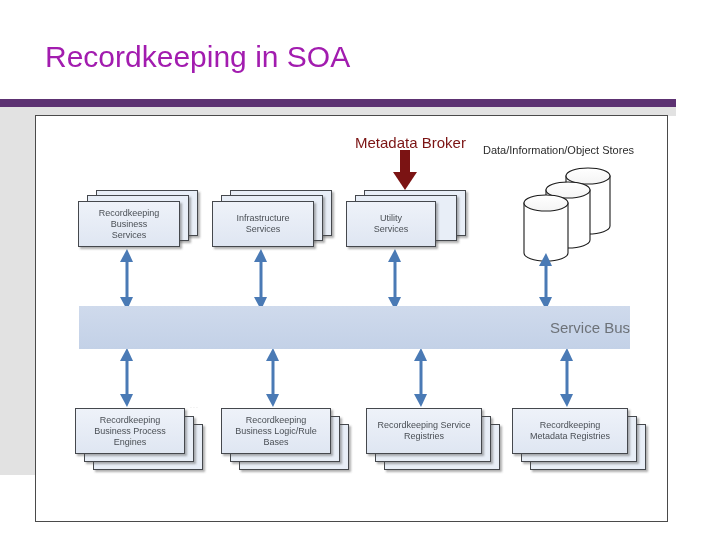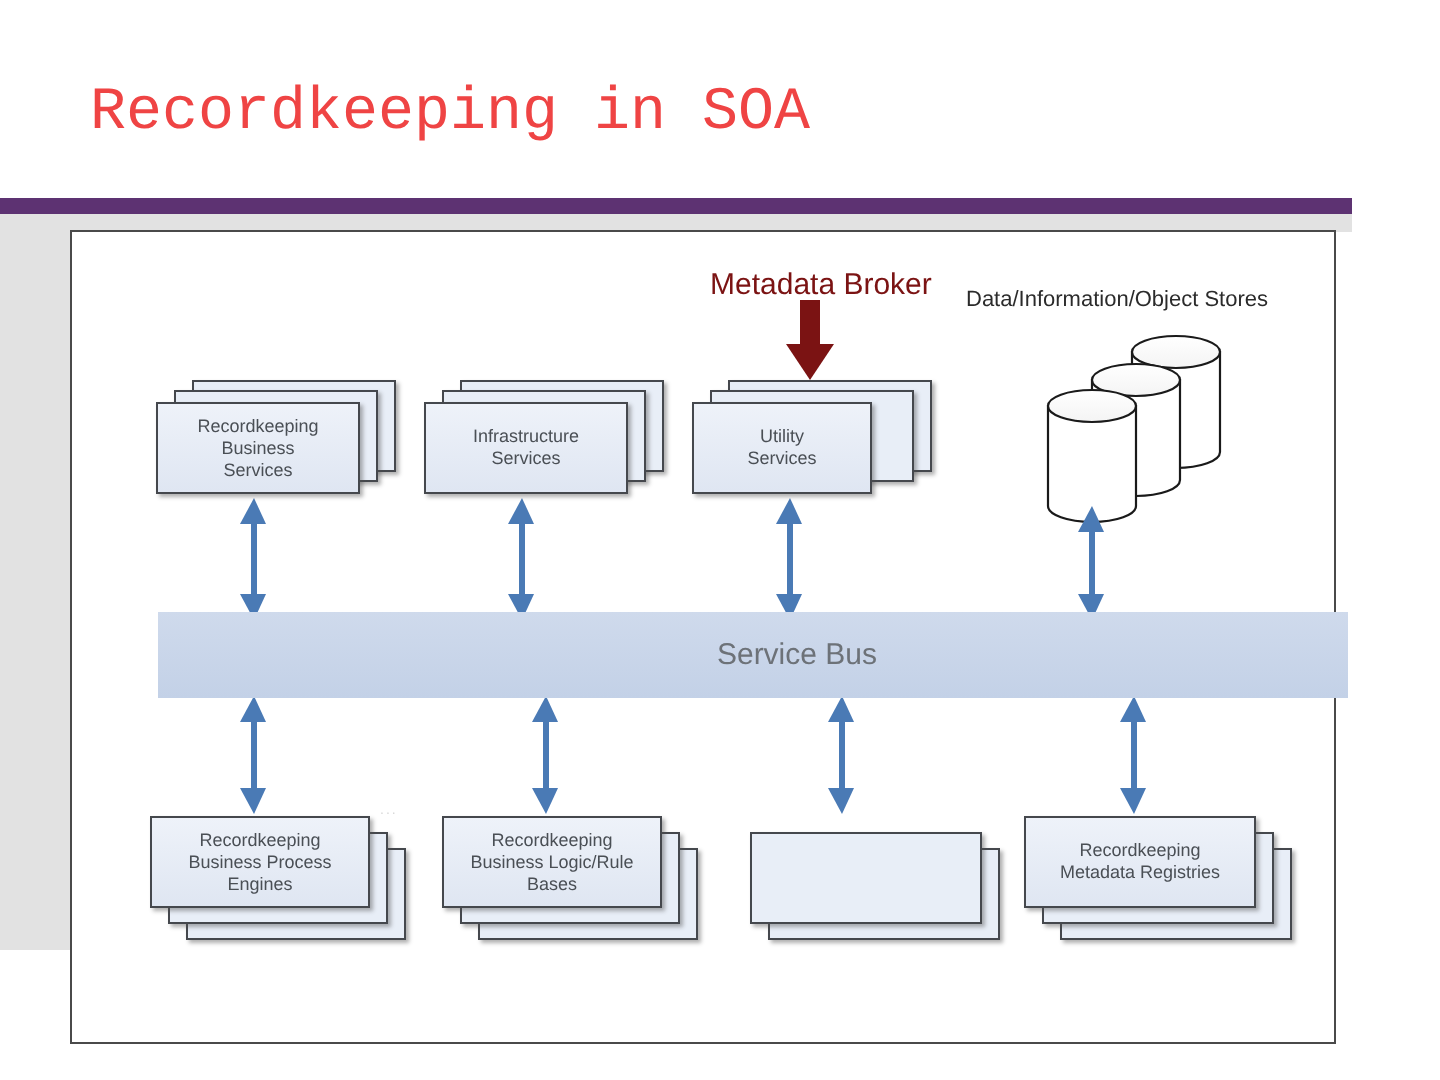--- a/index.html
+++ b/index.html
@@ -20,22 +20,22 @@
     position: absolute;
     left: 0; top: 0;
     width: 720px; height: 540px;
     background: #ffffff;
   }
   #slide-title {
     position: absolute;
     left: 45px;
     top: 40px;
     font-size: 30px;
-    color: #ef4444;
-    font-family: Liberation Mono, monospace;
+    color: #a21caf;
+    font-family: Liberation Sans, sans-serif;
     font-weight: normal;
     letter-spacing: 0px;
     white-space: nowrap;
   }
   #title-rule {
     position: absolute;
     left: 0px;
     top: 99px;
     width: 676px;
     height: 8px;
@@ -110,22 +110,21 @@
   #service-bus {
     position: absolute;
     left: 79px;
     top: 306px;
     width: 551px;
     height: 43px;
     background: #c9d6ea;
     background: linear-gradient(180deg, #cfdaec 0%, #c3d1e7 100%);
     display: flex;
     align-items: center;
-    justify-content: center;
-    padding-left: 44px;
+    justify-content: flex-end;
   }
   #service-bus-label {
     font-size: 15px;
     color: #6d7278;
     font-family: "Liberation Sans", sans-serif;
   }
 
   
   #metadata-broker-label {
     position: absolute;
@@ -286,20 +285,24 @@
     <div class="sheet front" style="left:0px; top:0px; width:110px; height:46px;">
       <span class="label">Recordkeeping
 Business Logic/Rule
 Bases</span>
     </div>
   </div>
 
   <div class="stack" style="left:366px; top:408px; width:136px; height:66px;">
     <div class="sheet" style="left:18px; top:16px; width:116px; height:46px;"></div>
     <div class="sheet" style="left:9px; top:8px; width:116px; height:46px;"></div>
+    <div class="sheet front" style="left:0px; top:0px; width:116px; height:46px;">
+      <span class="label">Recordkeeping Service
+Registries</span>
+    </div>
   </div>
 
   <div class="stack" style="left:512px; top:408px; width:136px; height:66px;">
     <div class="sheet" style="left:18px; top:16px; width:116px; height:46px;"></div>
     <div class="sheet" style="left:9px; top:8px; width:116px; height:46px;"></div>
     <div class="sheet front" style="left:0px; top:0px; width:116px; height:46px;">
       <span class="label">Recordkeeping
 Metadata Registries</span>
     </div>
   </div>

